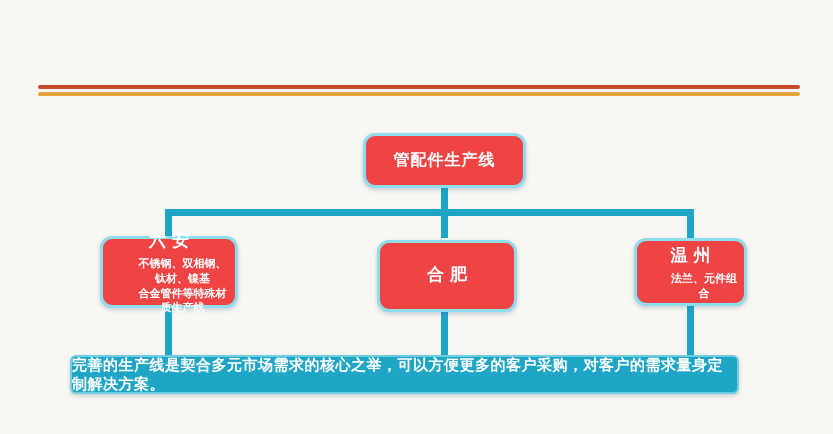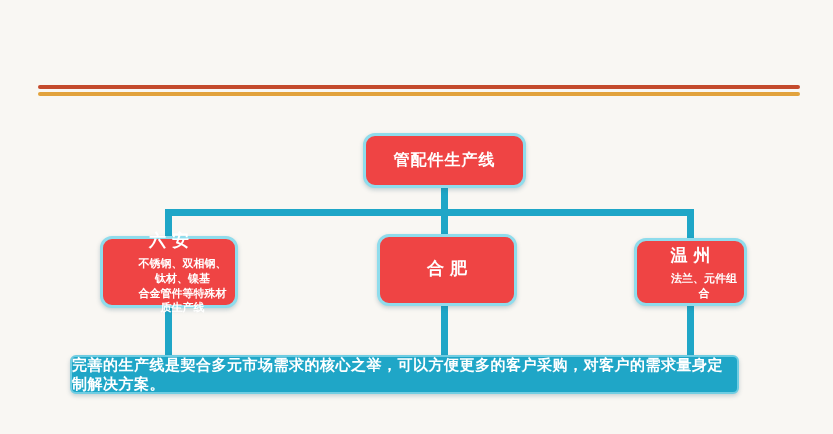--- a/index.html
+++ b/index.html
@@ -54,21 +54,21 @@
   }
   .branch-city{
     font-size:17px;font-weight:800;letter-spacing:6px;
     margin-bottom:4px;text-indent:6px;
   }
   .branch-desc{
     font-size:11px;font-weight:700;line-height:1.35;
     white-space:pre-line;padding:0 4px;margin-left:27px;
   }
   .branch-luan{left:100px;top:236px;width:138px;height:72px;}
-  .branch-hefei{left:377px;top:234px;width:140px;height:72px;}
+  .branch-hefei{left:377px;top:240px;width:140px;height:72px;}
   .branch-wenzhou{left:634px;top:238px;width:113px;height:68px;}
 
   .footer-bar{
     position:absolute;left:70px;top:355px;width:669px;height:39px;
     background:#1fa6c7;
     border:2px solid #6fcde2;
     border-radius:6px;
     box-sizing:border-box;
     display:flex;align-items:center;justify-content:center;
     color:#ffffff;font-size:15px;font-weight:800;

